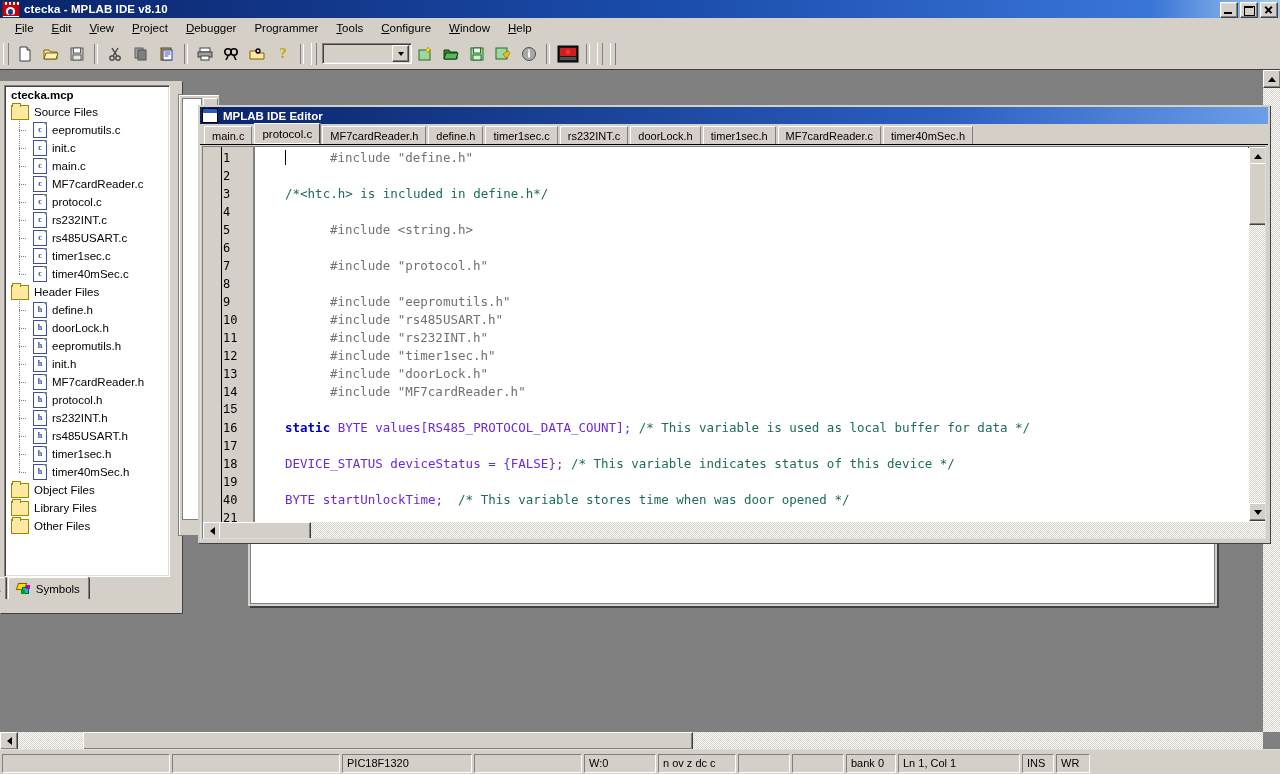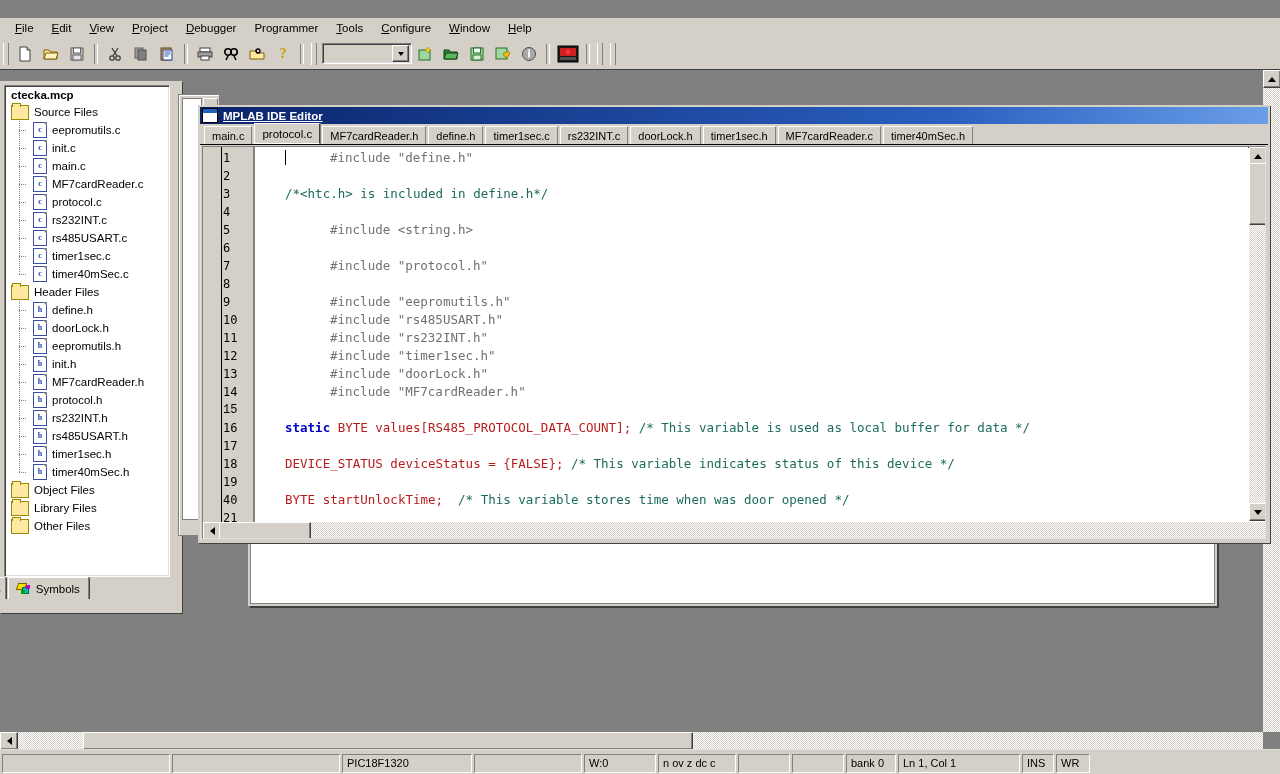--- a/index.html
+++ b/index.html
@@ -192,21 +192,21 @@
   
   .editor {
     position:absolute; left:198px; top:114px; width:1068px; height:434px;
     background:#d4d0c8;
     border:2px solid #d4d0c8;
     box-shadow: 1px 1px 0 #404040, inset 1px 1px 0 #dfdfdf;
   }
   .ed-title {
     height:17px; margin:0; display:flex; align-items:center;
     background: linear-gradient(to right, #0a246a 0%, #2a5fc0 70%, #6a9ee8 100%);
-    color:#fff; font-weight:bold; font-size:11.5px; padding-left:2px;text-decoration:underline;
+    color:#fff; font-weight:bold; font-size:11.5px; padding-left:2px;
   }
   .ed-title-icon {
     width:14px; height:13px; background:#ffffff; border:1px solid #000; margin-right:5px; position:relative; flex:0 0 auto;
   }
   .ed-title-icon:before { content:''; position:absolute; left:0; top:0; right:0; height:4px; background:#2060c0; }
   .ed-tabs {
     height:20px; background:#d4d0c8; display:flex; align-items:flex-end; padding-left:4px;
     border-bottom:1px solid #000;
   }
   .etab {
@@ -241,21 +241,21 @@
     position:absolute; left:52px; top:0; right:17px; bottom:17px;
     background:#ffffff; overflow:hidden;
     font-family:"DejaVu Sans Mono", monospace; font-size:12.5px;
     line-height:18px; padding-top:2px; color:#000; white-space:pre;
   }
   .codeline { height:18px; padding-left:30px; position:relative; }
   .kw { color:#0000c0; font-weight:bold; }
   .inc { color:#737373;margin-left:45px; }
   .str { color:#707070; }
   .cmt { color:#1c6b5c; }
-  .plain { color:#b91c1c; }
+  .plain { color:#6d28d9; }
   .caret { position:absolute; left:30px; top:1px; width:1px; height:15px; background:#000; }
   .ed-vscroll { position:absolute; right:0; top:0; width:16px; bottom:17px; background:#d4d0c8; }
   .ed-hscroll { position:absolute; left:0; bottom:0; right:0; height:16px; background:#d4d0c8; }
 
   
   .statusbar {
     position:absolute; left:0; bottom:0; width:1280px; height:22px;
     background:#d4d0c8; display:flex; align-items:center; gap:2px; padding:2px 2px 0 2px;
     border-top:1px solid #dfdfdf;
   }
@@ -264,20 +264,41 @@
     font-size:11px; color:#000; white-space:nowrap;
     border:1px solid #808080; border-right-color:#fff; border-bottom-color:#fff;
     background:#d4d0c8;
   }
 </style>
 </head>
 <body>
 
 <div class="app">
 
+  <div class="titlebar">
+    <div class="tb-icon">
+      <div class="mc-top"></div>
+        <div class="mc-body"></div>
+      <div class="mc-swoosh"></div>
+        <div class="mc-swoosh2"></div>
+    </div>
+    <span class="tb-title">ctecka - MPLAB IDE v8.10</span>
+    <div class="tb-buttons">
+      <div class="tb-btn">
+          <span class="g-min"></span>
+        </div>
+      <div class="tb-btn">
+          <span class="g-max"></span>
+        </div>
+      <div class="tb-btn">
+          <span class="g-cl1"></span>
+          <span class="g-cl2"></span>
+        </div>
+    </div>
+  </div>
 
   <div class="menubar">
     <div class="menu-item"><u>F</u>ile</div>
     <div class="menu-item"><u>E</u>dit</div>
     <div class="menu-item"><u>V</u>iew</div>
     <div class="menu-item"><u>P</u>roject</div>
     <div class="menu-item"><u>D</u>ebugger</div>
     <div class="menu-item">Programmer</div>
     <div class="menu-item"><u>T</u>ools</div>
     <div class="menu-item"><u>C</u>onfigure</div>

